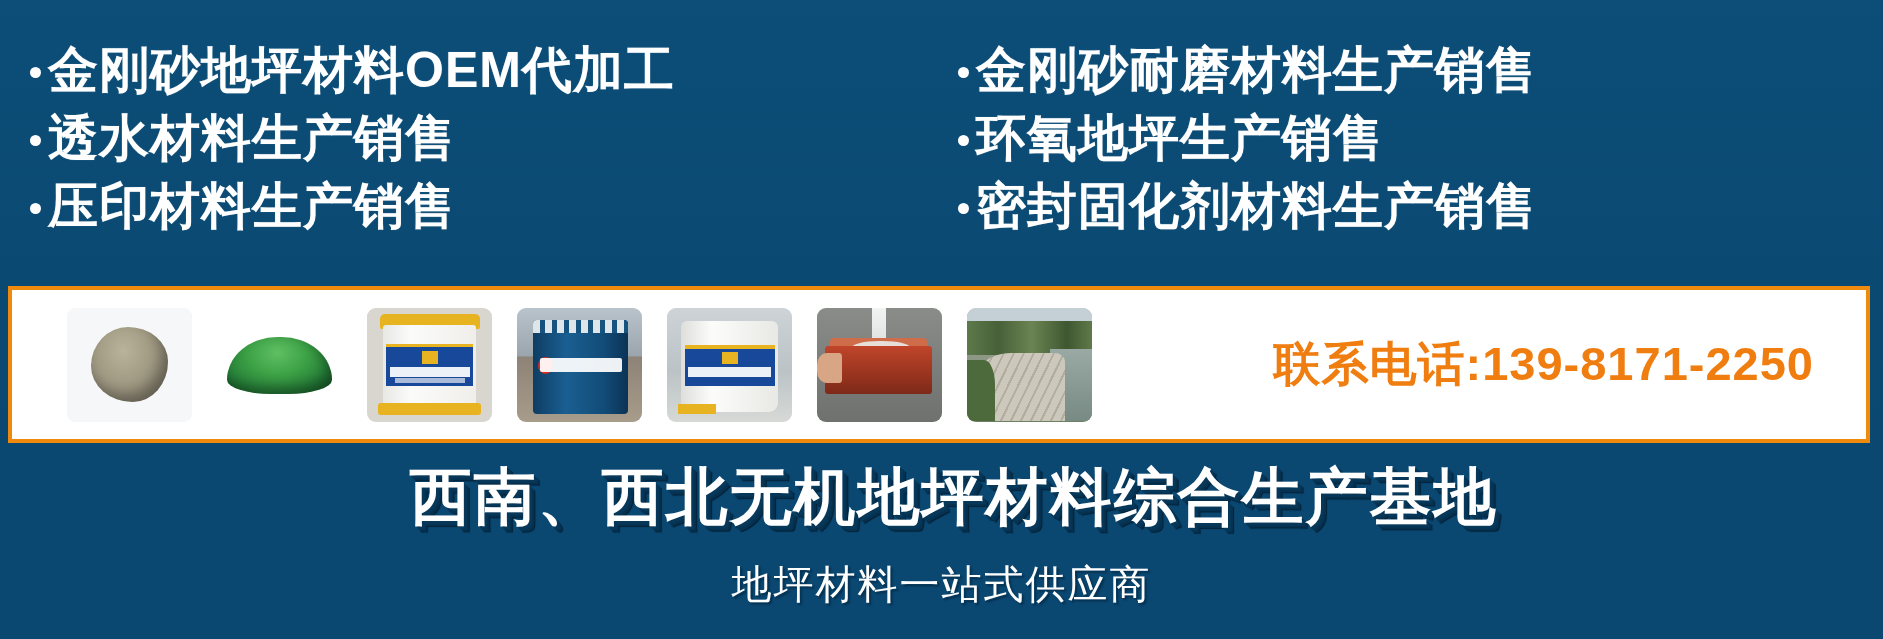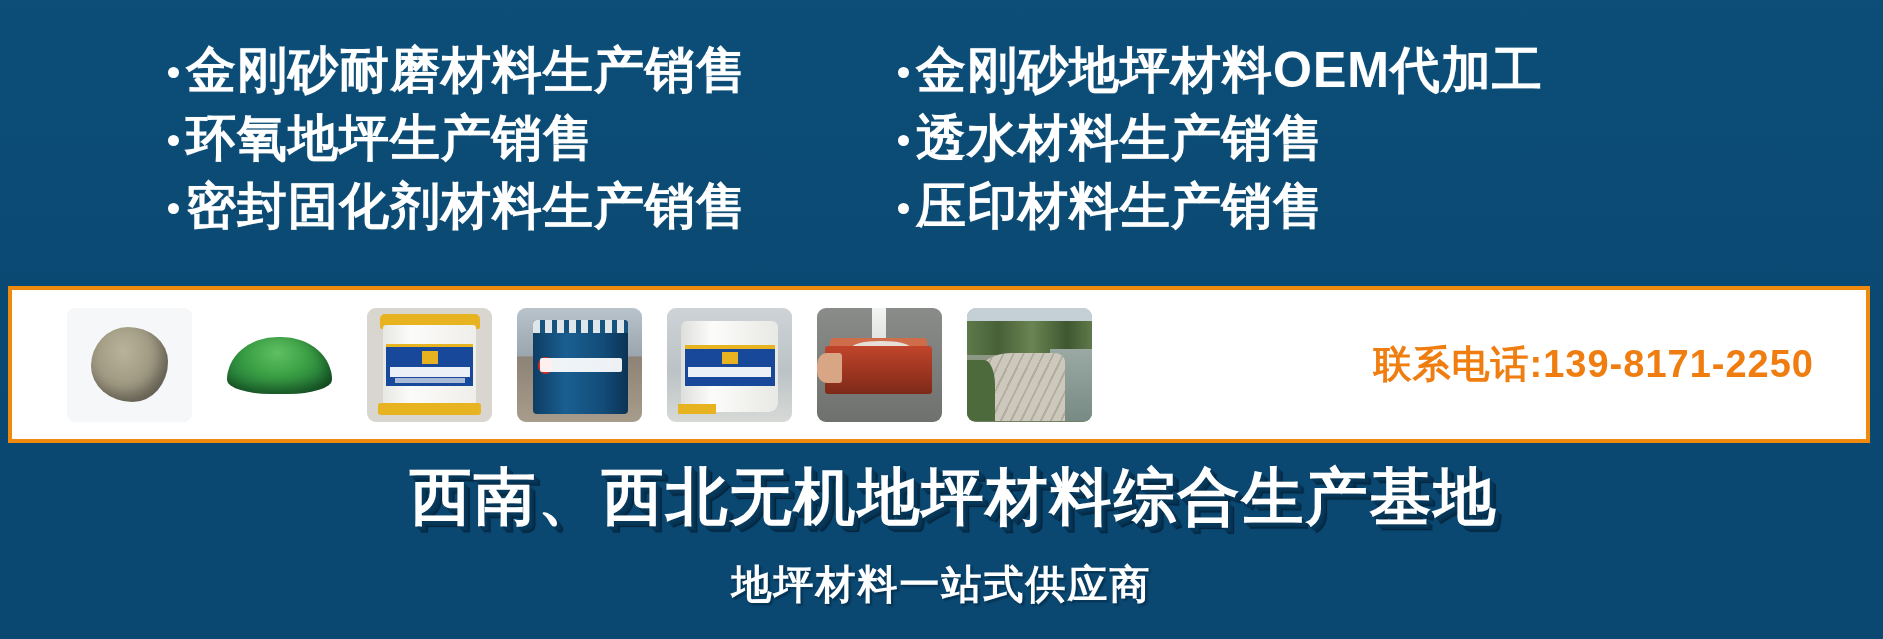--- a/index.html
+++ b/index.html
@@ -107,74 +107,74 @@
   
   .t7 .inner{background:linear-gradient(180deg,#b9c6cc 0%,#9fb0a6 26%,#8f9a86 40%,#6f7f64 100%);}
   .t7 .sky{position:absolute;left:0;top:0;width:100%;height:24%;background:#c4cfd6;}
   .t7 .trees{position:absolute;left:0;top:12%;width:100%;height:30%;background:linear-gradient(90deg,#5d7a4b 0%,#486038 25%,#6b8452 52%,#3f5730 80%,#60794a 100%);}
   .t7 .water{position:absolute;right:0;top:36%;width:34%;height:64%;background:linear-gradient(180deg,#9aa9a4 0%,#788a84 100%);}
   .t7 .path{position:absolute;left:6%;top:40%;width:72%;height:60%;background:repeating-linear-gradient(116deg,#cdc8bc 0 7px,#b3ada0 7px 9px);border-radius:40% 12% 0 0;}
   .t7 .grass{position:absolute;left:0;top:46%;width:22%;height:54%;background:#4d6a3c;border-radius:0 40% 0 0;}
 
   .phone{
     margin-left:auto;margin-right:52px;
-    color:#ef7d10;font-weight:bold;font-size:38px;
+    color:#ef7d10;font-weight:bold;font-size:47px;
     letter-spacing:1px;white-space:nowrap;
   }
 
   
   .headline{
     position:absolute;left:12px;top:455px;width:1883px;text-align:center;
     color:#ffffff;font-weight:bold;font-size:62px;letter-spacing:2px;
     white-space:nowrap;
     text-shadow:
       2px 2px 0 #07385a, 3px 3px 0 #07385a, 4px 4px 0 #06314f,
       5px 5px 0 #06314f, 6px 6px 1px rgba(2,22,38,.75);
   }
   .subline{
     position:absolute;left:0;top:557px;width:1883px;text-align:center;
-    color:#ffffff;font-weight:bold;font-size:40px;letter-spacing:2px;
+    color:#ffffff;font-weight:normal;font-size:40px;letter-spacing:2px;
     white-space:nowrap;
     text-shadow:1px 1px 0 #073a5d,2px 2px 2px rgba(2,22,38,.5);
   }
 </style>
 </head>
 <body>
 
 <div id="banner">
 
   <div class="features">
 
+    <div class="feat-col right">
+      <div class="feat-line">
+        <span class="feat-dot"></span>
+        <span>金刚砂地坪材料OEM代加工</span>
+      </div>
+      <div class="feat-line">
+        <span class="feat-dot"></span>
+        <span>透水材料生产销售</span>
+      </div>
+      <div class="feat-line">
+        <span class="feat-dot"></span>
+        <span>压印材料生产销售</span>
+      </div>
+    </div>
+
     <div class="feat-col left">
       <div class="feat-line">
         <span class="feat-dot"></span>
         <span>金刚砂耐磨材料生产销售</span>
       </div>
       <div class="feat-line">
         <span class="feat-dot"></span>
         <span>环氧地坪生产销售</span>
       </div>
       <div class="feat-line">
         <span class="feat-dot"></span>
         <span>密封固化剂材料生产销售</span>
-      </div>
-    </div>
-
-    <div class="feat-col right">
-      <div class="feat-line">
-        <span class="feat-dot"></span>
-        <span>金刚砂地坪材料OEM代加工</span>
-      </div>
-      <div class="feat-line">
-        <span class="feat-dot"></span>
-        <span>透水材料生产销售</span>
-      </div>
-      <div class="feat-line">
-        <span class="feat-dot"></span>
-        <span>压印材料生产销售</span>
       </div>
     </div>
 
   </div>
 
   <div class="panel">
 
     <div class="thumbs">
 
       <div class="thumb t1">

